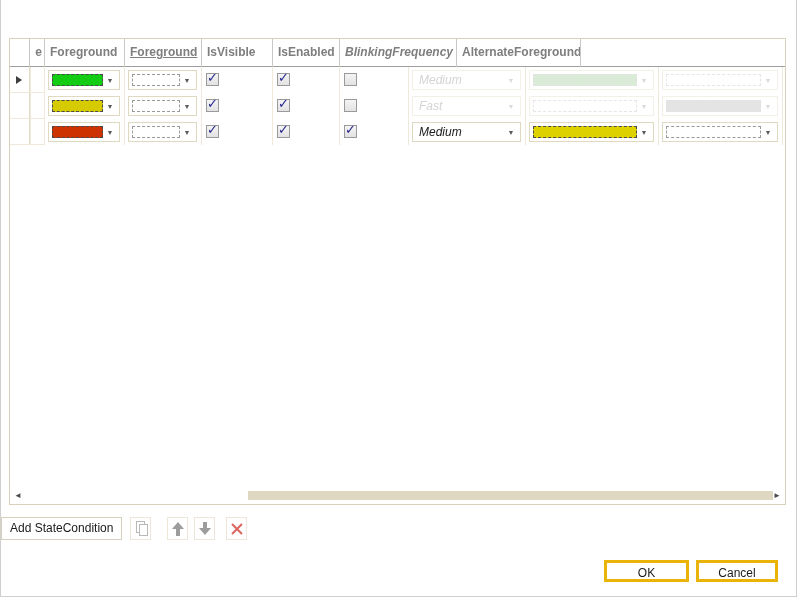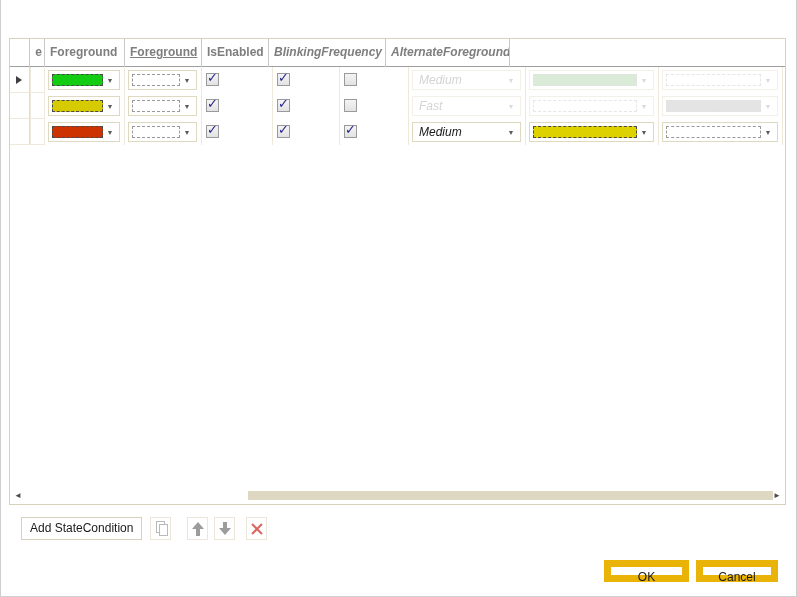--- a/index.html
+++ b/index.html
@@ -15,21 +15,21 @@
   .cap-btn.close { font-size:17px; }
 
   
   .grid { position:absolute; left:8px; top:38px; width:777px; height:467px; border:1px solid #d8d2bc; background:#fff; }
   .header-row { display:flex; height:28px; border-bottom:1px solid #9e9e9e; }
   .hcell { height:28px; line-height:27px; font-size:12px; font-weight:bold; color:#7e7e7e; border-right:1px solid #c8c8c8; padding-left:5px; overflow:hidden; white-space:nowrap; }
   .hcell.right { text-align:right; padding-right:2px; padding-left:0; }
 
   .c-rowhdr { width:20px; } .c-e { width:15px; } .c-bg { width:80px; } .c-fg { width:77px;text-decoration:underline; }
   .c-vis { width:71px; } .c-ena { width:67px; } .c-bli { width:69px; }
-  .c-freq { width:117px;font-style:italic; } .c-abg { width:133px; } .c-afg { width:124px;font-style:italic; }
+  .c-freq { width:117px;font-style:italic; } .c-abg { width:133px; } .c-afg { width:124px; }
 
   .grid-row { display:flex; height:26px; }
   .cell { height:26px; border-right:1px solid #efe9db; position:relative; }
   .cell.rowhdr { border-right:1px solid #e4ddc9; border-bottom:1px solid #efe9db; }
   .cell.ecell { border:1px solid #efe9db; border-top:none; background:#fff; }
   .sel-triangle { position:absolute; left:6px; top:9px; width:0; height:0; border-top:4px solid transparent; border-bottom:4px solid transparent; border-left:6px solid #3f3f3f; }
 
   
   .combo { position:absolute; left:3px; right:4px; top:3px; height:20px; border:1px solid #e0d9c2; background:#fff; display:flex; align-items:center; padding:0 2px 0 3px; }
   .combo.disabled { border-color:#f3f0e8; }
@@ -46,51 +46,52 @@
   .cb { position:absolute; left:4px; top:6px; width:13px; height:13px; border:1px solid #9a9a9a; background:linear-gradient(#f4f4f4,#e2e2e2); }
   .cb .mark { position:absolute; left:0px; top:-4px; font-size:13px; font-weight:bold; color:#24248e; }
 
   
   .hscroll { position:absolute; left:1px; right:1px; bottom:2px; height:13px; background:#fff; }
   .sb-arrow { position:absolute; top:1px; width:12px; height:11px; font-size:8px; line-height:11px; text-align:center; color:#4a4a4a; }
   .sb-arrow.left { left:1px; } .sb-arrow.right { right:1px; }
   .sb-thumb { position:absolute; left:237px; width:525px; top:2px; height:9px; background:#ded8c2; }
 
   
-  .toolbar { position:absolute; left:20px; top:517px; height:23px; display:flex; align-items:center; }
+  .toolbar { position:absolute; left:0; top:517px; height:23px; display:flex; align-items:center; }
   .add-btn { height:23px; border:1px solid #d6d0bd; background:#fff; font-size:12px; color:#1a1a1a; padding:0 8px; line-height:21px; }
   .tool-btn { width:21px; height:23px; border:1px solid #ece7d8; background:#fff; margin-left:6px; position:relative; }
   .tool-btn.copy { margin-left:8px; }
   .tool-gap { width:10px; }
   .copy-rect-back { position:absolute; left:5px; top:3px; width:9px; height:12px; border:1px solid #b9b9b9; background:#fff; }
   .copy-rect-front { position:absolute; left:8px; top:6px; width:9px; height:12px; border:1px solid #b9b9b9; background:#fff; }
   .arrow-up-tri { position:absolute; left:4px; top:4px; width:0; height:0; border-left:6px solid transparent; border-right:6px solid transparent; border-bottom:7px solid #9c9c9c; }
   .arrow-up-stem { position:absolute; left:8px; top:11px; width:4px; height:7px; background:#9c9c9c; }
   .arrow-down-tri { position:absolute; left:4px; bottom:4px; width:0; height:0; border-left:6px solid transparent; border-right:6px solid transparent; border-top:7px solid #9c9c9c; }
   .arrow-down-stem { position:absolute; left:8px; top:4px; width:4px; height:7px; background:#9c9c9c; }
   .x-line { position:absolute; left:3px; top:10px; width:14px; height:2px; background:#db655f; }
   .x-line.a { transform:rotate(45deg); } .x-line.b { transform:rotate(-45deg); }
 
   
-  .btn { position:absolute; height:22px; border:7px solid #eab308; background:#fff; font-size:12px; color:#1a1a1a; text-align:center; line-height:20px; }
+  .btn { position:absolute; height:22px; border:3px solid #eab308; background:#fff; font-size:12px; color:#1a1a1a; text-align:center; line-height:20px; }
   .btn.ok { left:603px; top:560px; width:85px; }
   .btn.cancel { left:695px; top:560px; width:82px; }
 </style>
 </head>
 <body>
 
 <div class="window">
 
 
   <div class="grid">
     <div class="header-row">
       <div class="hcell c-rowhdr"></div>
       <div class="hcell c-e right">e</div>
       <div class="hcell c-bg">Foreground</div>
       <div class="hcell c-fg">Foreground</div>
+      <div class="hcell c-vis">IsVisible</div>
       <div class="hcell c-ena">IsEnabled</div>
       <div class="hcell c-freq">BlinkingFrequency</div>
       <div class="hcell c-afg">AlternateForeground</div>
     </div>
 
     <div id="rows-container">
         <div class="grid-row">
           <div class="cell c-rowhdr rowhdr">
             <div class="sel-triangle"></div>
           </div>

